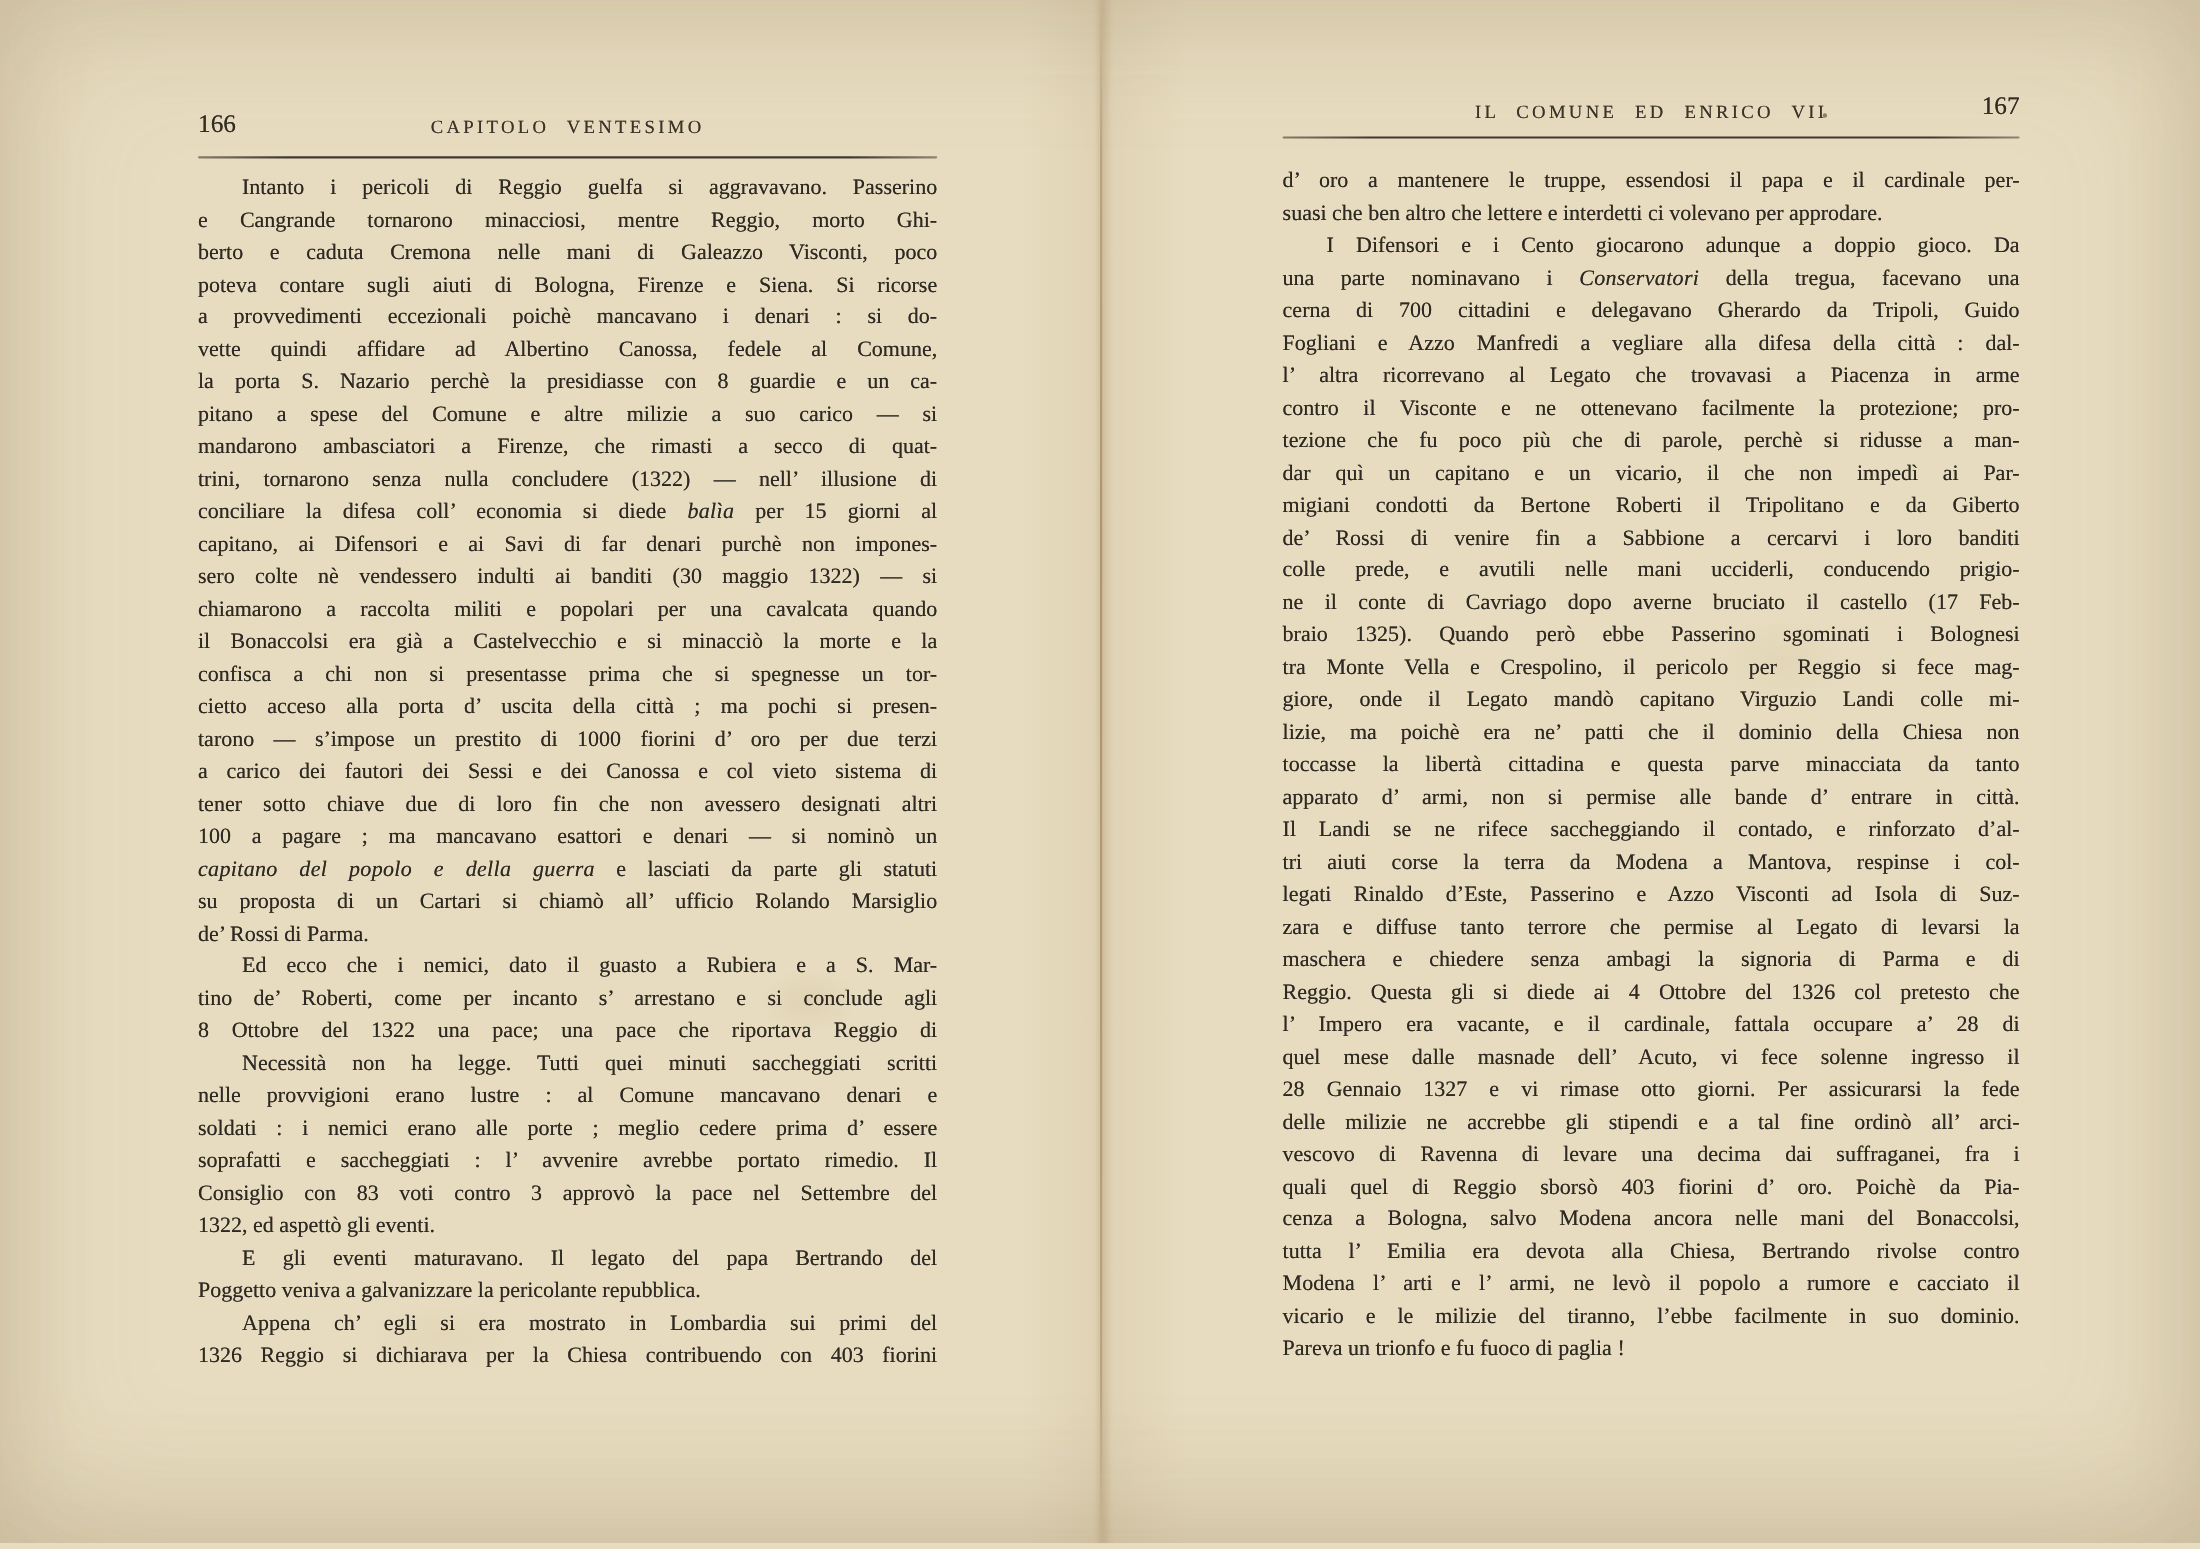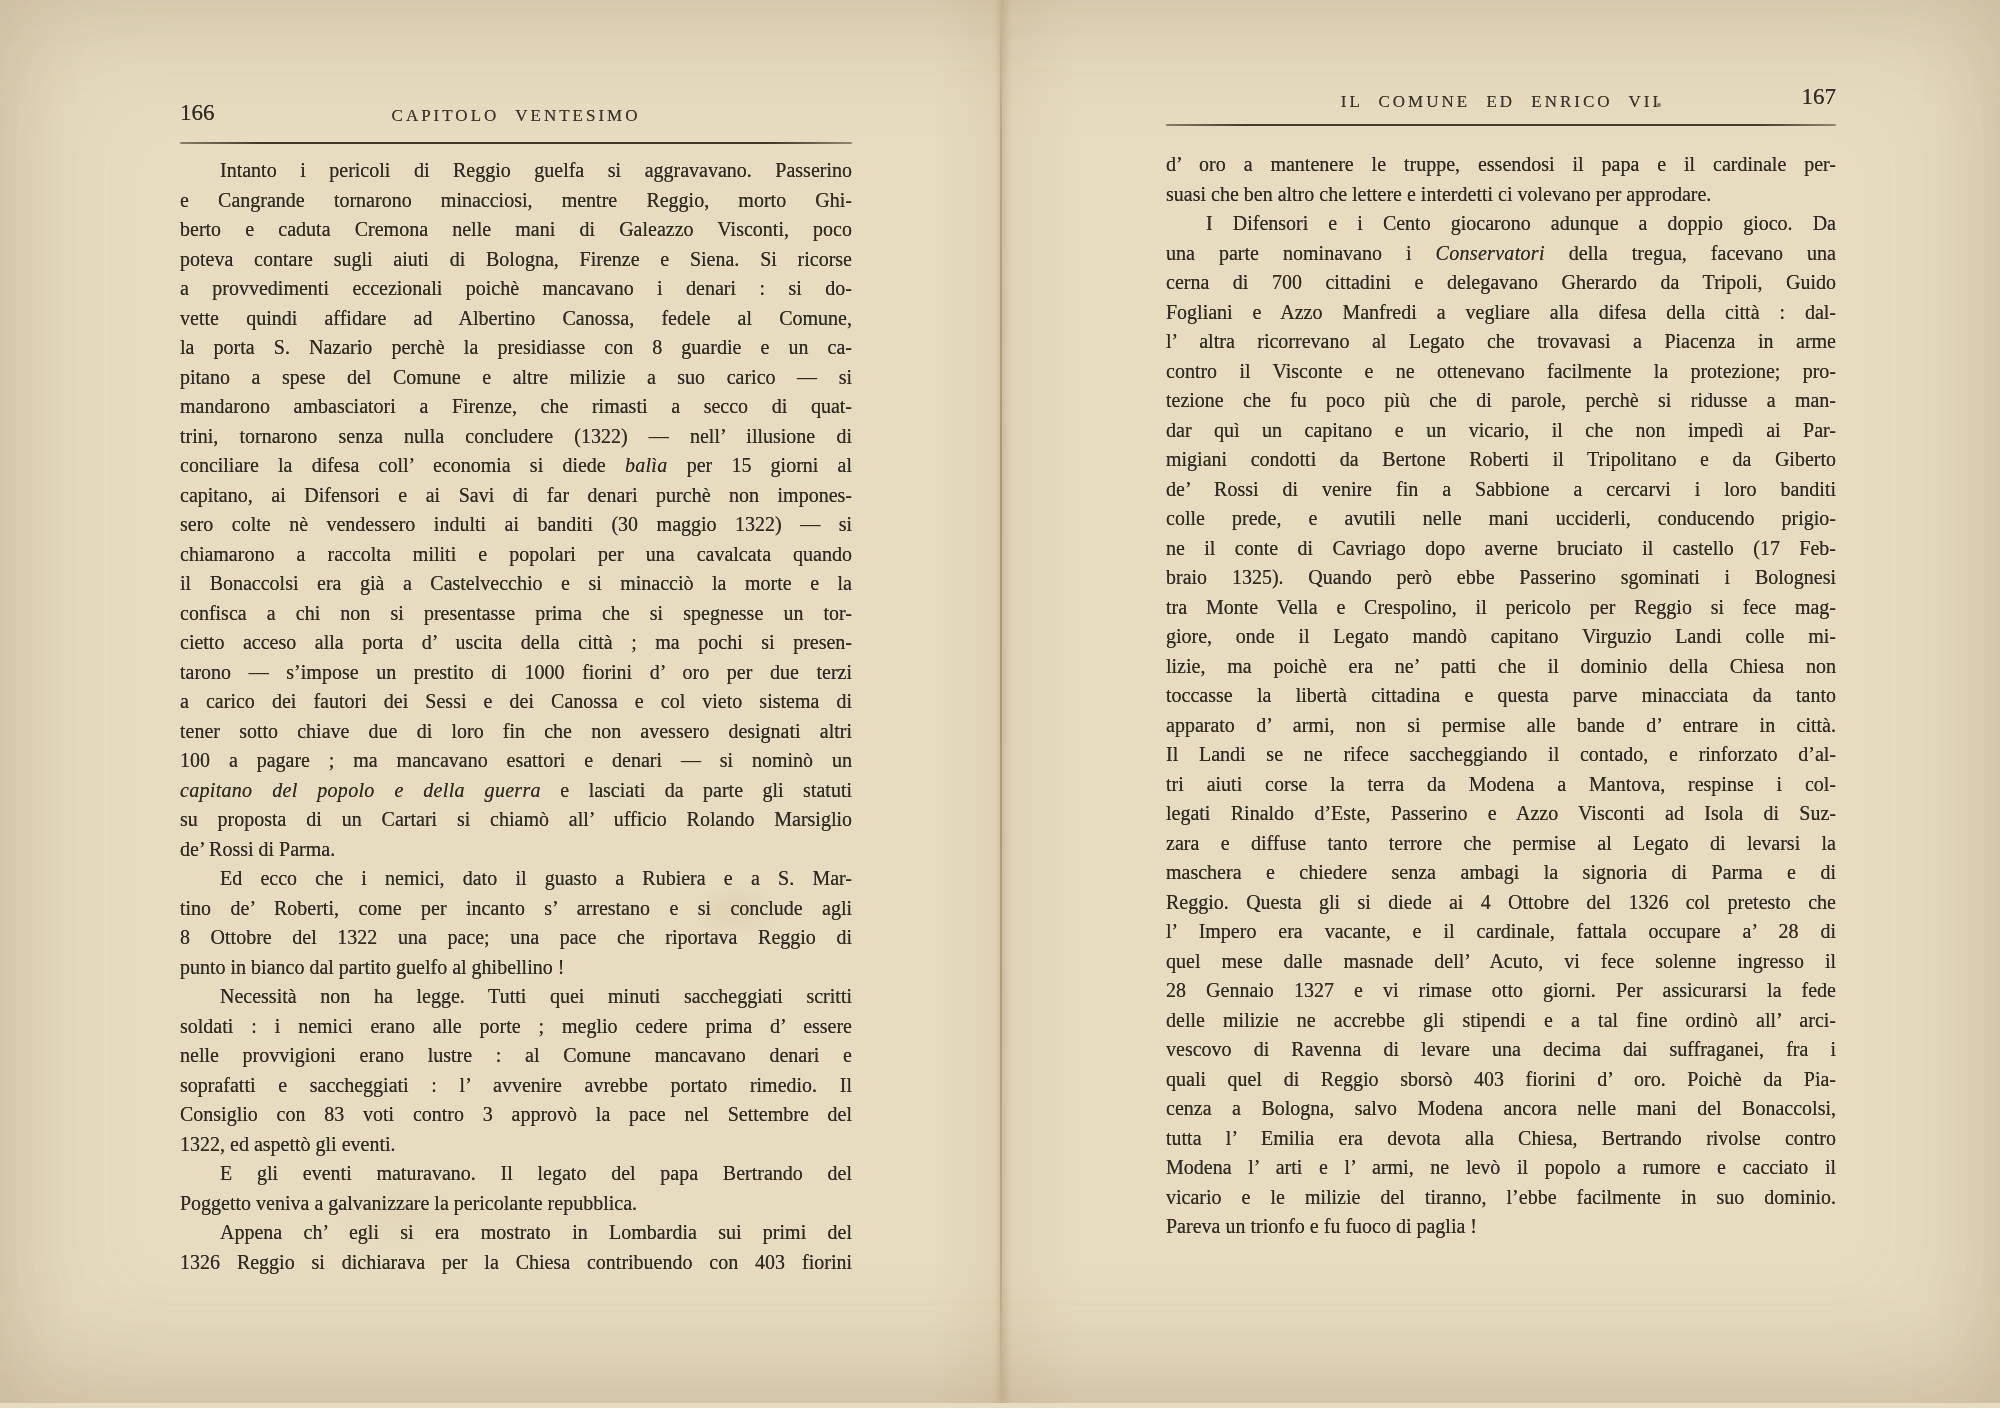--- a/index.html
+++ b/index.html
@@ -116,24 +116,23 @@
         <div class="line">tarono — s’impose un prestito di 1000 fiorini d’ oro per due terzi</div>
         <div class="line">a carico dei fautori dei Sessi e dei Canossa e col vieto sistema di</div>
         <div class="line">tener sotto chiave due di loro fin che non avessero designati altri</div>
         <div class="line">100 a pagare ; ma mancavano esattori e denari — si nominò un</div>
         <div class="line"><em>capitano del popolo e della guerra</em> e lasciati da parte gli statuti</div>
         <div class="line">su proposta di un Cartari si chiamò all’ ufficio Rolando Marsiglio</div>
         <div class="line end">de’ Rossi di Parma.</div>
         <div class="line ind">Ed ecco che i nemici, dato il guasto a Rubiera e a S. Mar-</div>
         <div class="line">tino de’ Roberti, come per incanto s’ arrestano e si conclude agli</div>
         <div class="line">8 Ottobre del 1322 una pace; una pace che riportava Reggio di</div>
-        <div class="line end">punto in bianco dal partito guelfo al ghibellino !</div>
         <div class="line ind">Necessità non ha legge. Tutti quei minuti saccheggiati scritti</div>
+        <div class="line">nelle provvigioni erano lustre : al Comune mancavano denari e</div>
         <div class="line">soldati : i nemici erano alle porte ; meglio cedere prima d’ essere</div>
-        <div class="line">nelle provvigioni erano lustre : al Comune mancavano denari e</div>
         <div class="line">soprafatti e saccheggiati : l’ avvenire avrebbe portato rimedio. Il</div>
         <div class="line">Consiglio con 83 voti contro 3 approvò la pace nel Settembre del</div>
         <div class="line end">1322, ed aspettò gli eventi.</div>
         <div class="line ind">E gli eventi maturavano. Il legato del papa Bertrando del</div>
         <div class="line end">Poggetto veniva a galvanizzare la pericolante repubblica.</div>
         <div class="line ind">Appena ch’ egli si era mostrato in Lombardia sui primi del</div>
         <div class="line">1326 Reggio si dichiarava per la Chiesa contribuendo con 403 fiorini</div>
       </div>
   </section>
 

